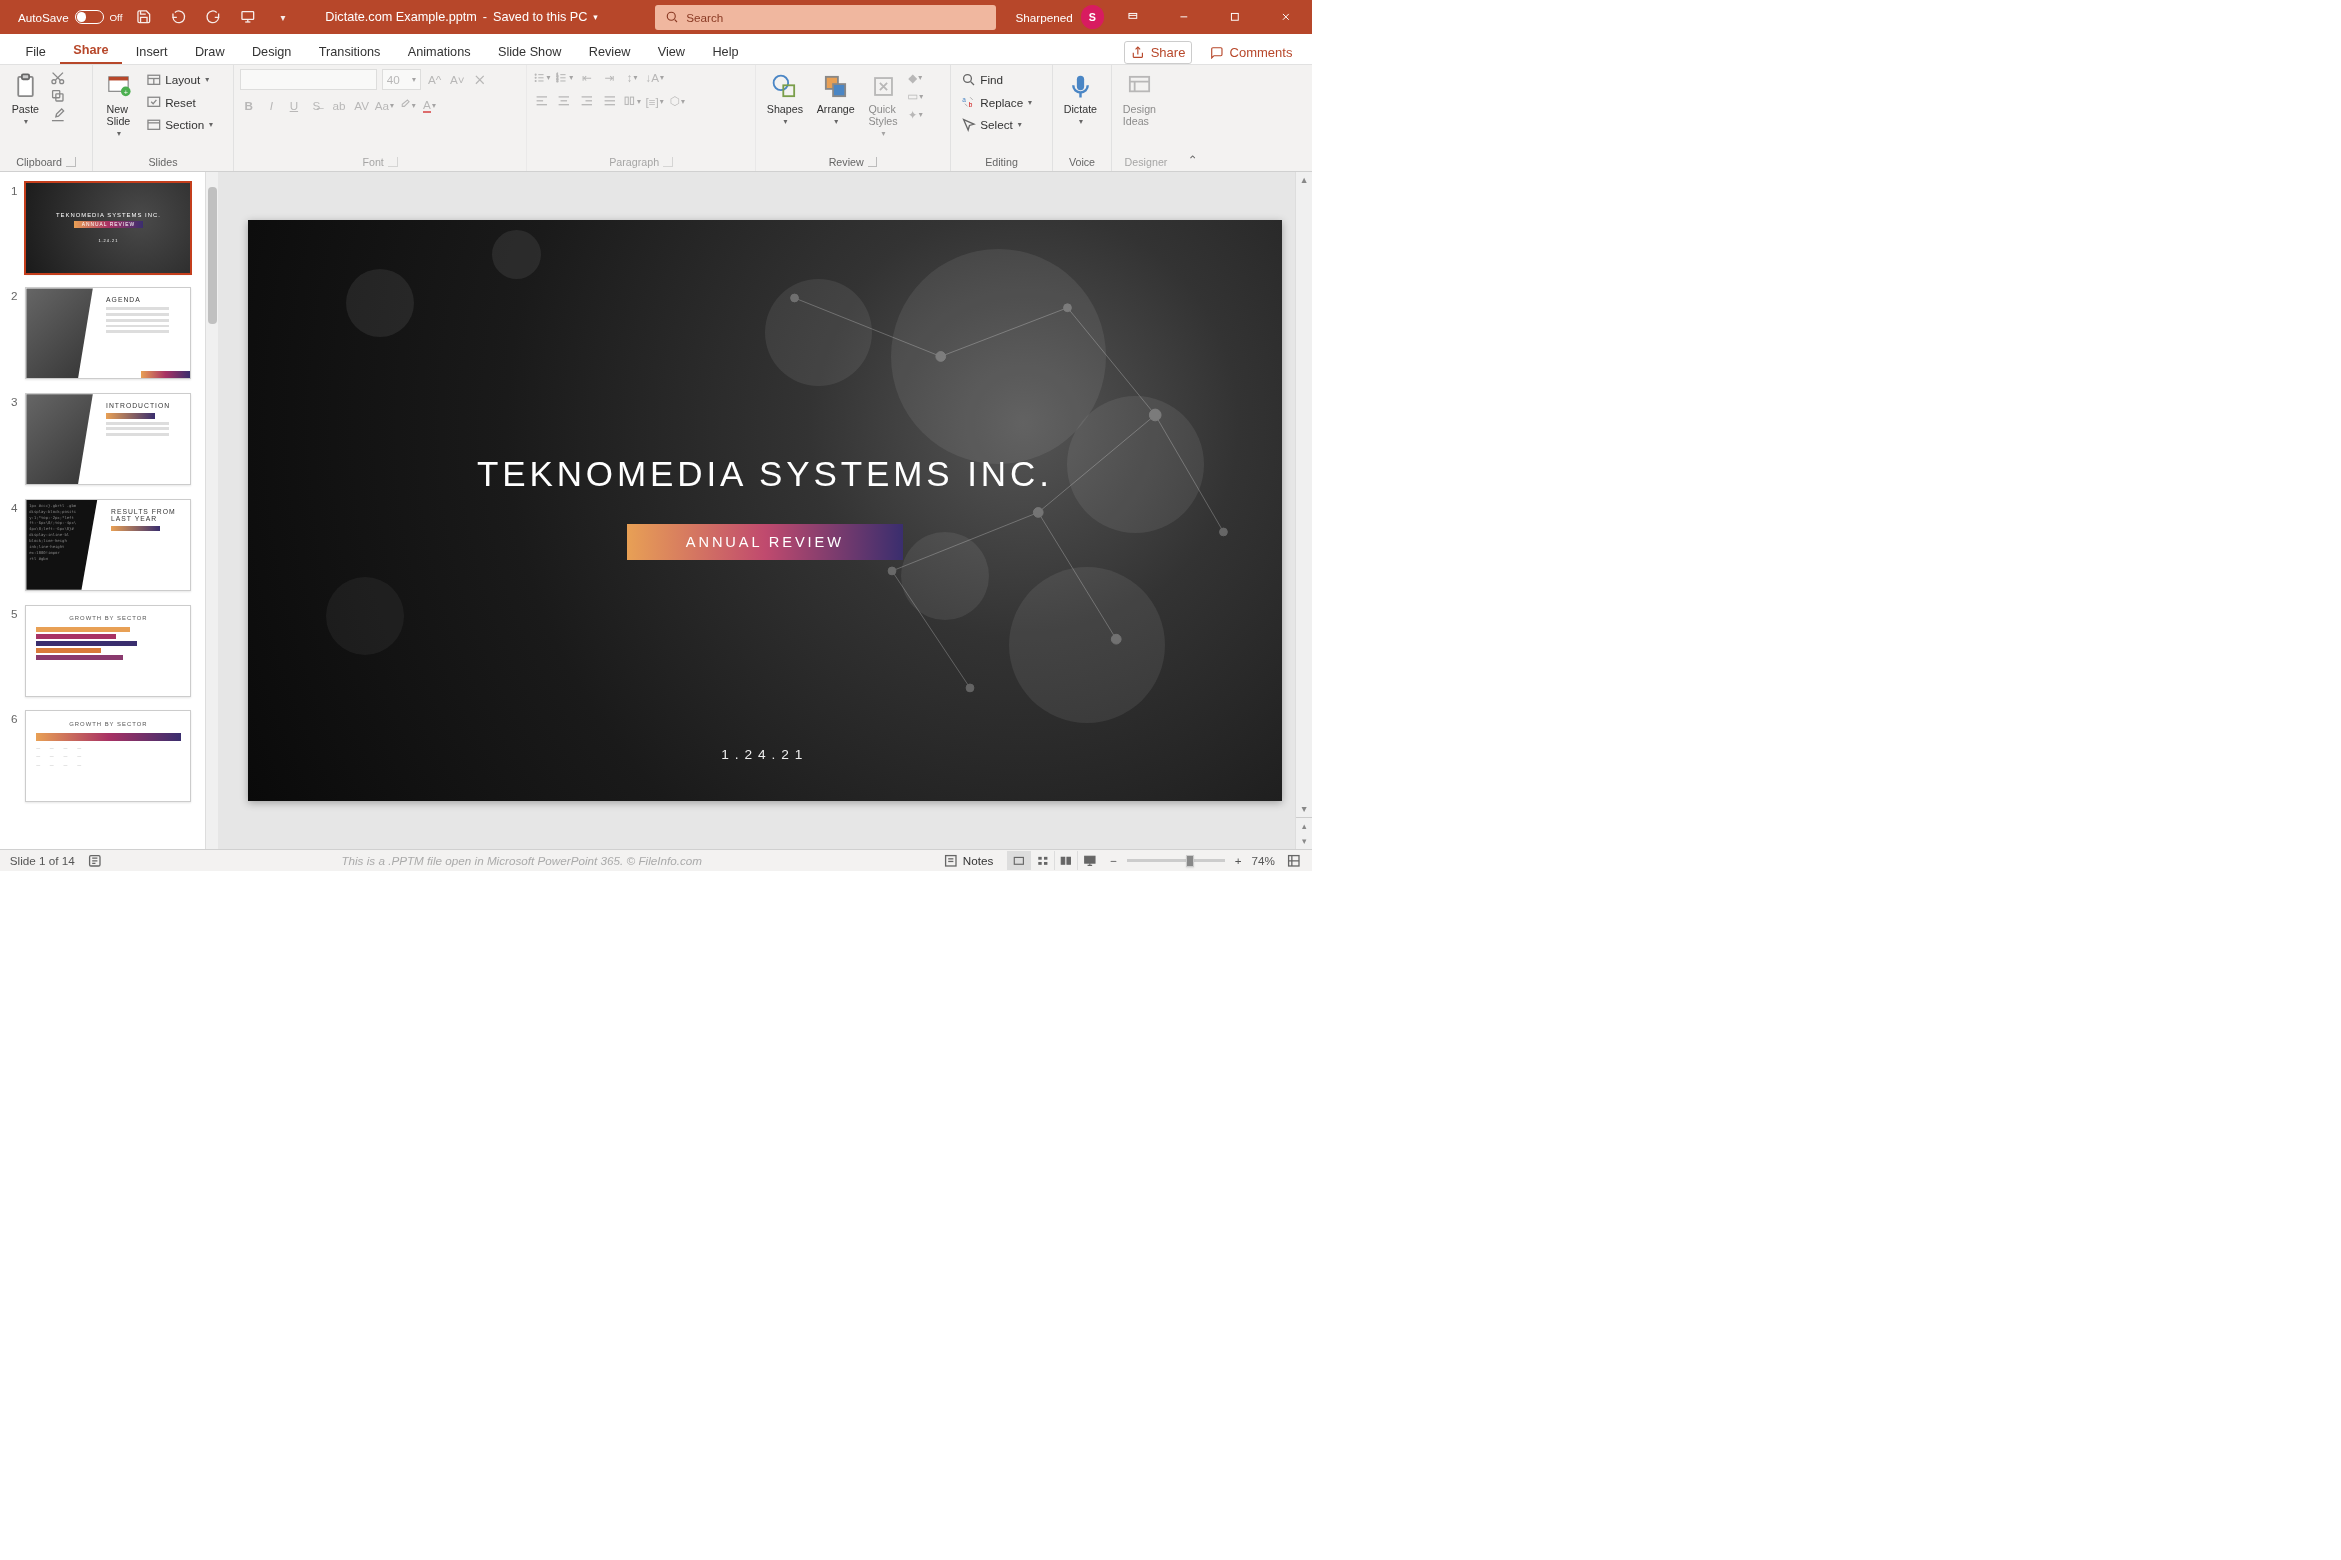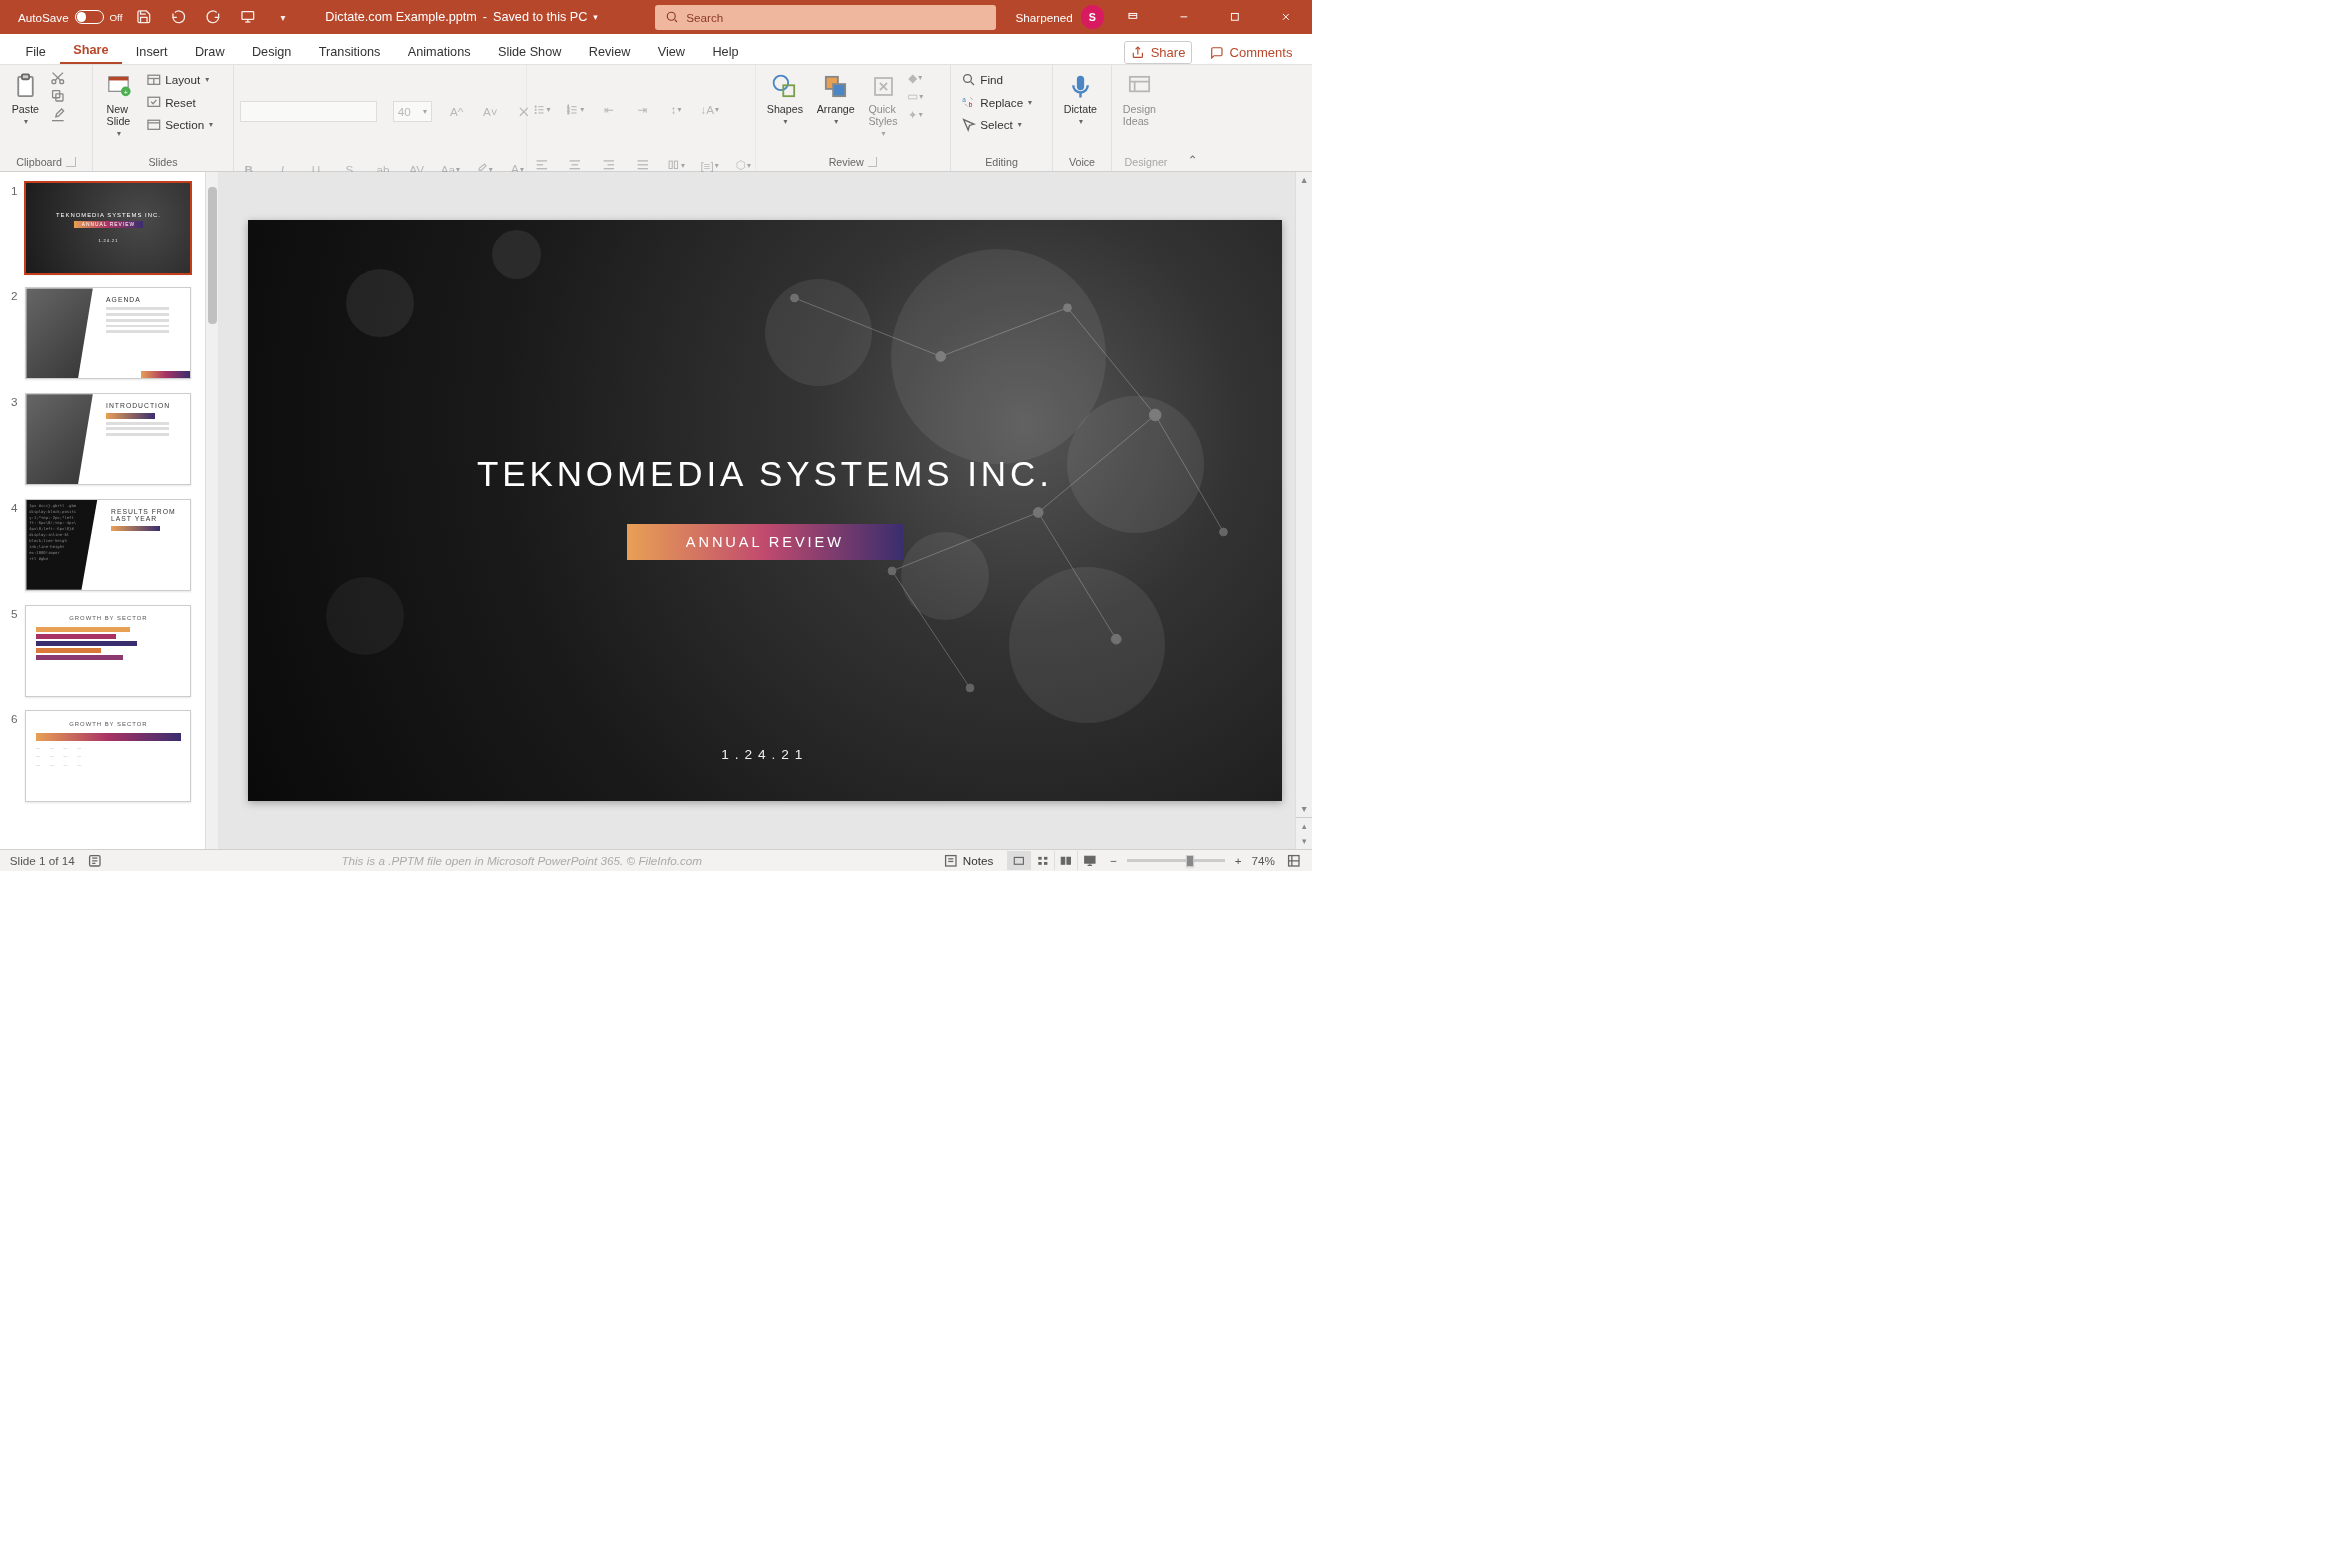--- a/index.html
+++ b/index.html
@@ -34,21 +34,21 @@
 .ribbon { height: 107px; background: #f3f2f1; border-bottom: 1px solid #d0d0d0; display: flex; }
 .group { border-right: 1px solid #e1e1e1; display: flex; flex-direction: column; padding: 3.9px 5.9px 0; }
 .group-body { flex: 1; display: flex; align-items: flex-start; gap: 3.9px; }
 .group-label { font-size: 10.7px; color: #666; text-align: center; padding: 2px 0 2.9px; display: flex; justify-content: center; align-items: center; gap: 3.9px; }
 .dlg { width: 9.8px; height: 9.8px; border: 1px solid #999; border-top: none; border-left: none; position: relative; opacity: .6; }
 .bigbtn { display: flex; flex-direction: column; align-items: center; padding: 2.9px 4.9px; font-size: 10.7px; color: #333; gap: 2px; min-width: 39px; }
 .bigbtn svg { width: 29px; height: 29px; }
 .smbtn { display: flex; align-items: center; gap: 3.9px; font-size: 11.7px; color: #333; padding: 2px 3.9px; height: 21.5px; }
 .smbtn svg { width: 15.6px; height: 15.6px; }
 .col { display: flex; flex-direction: column; gap: 1px; }
-.row { display: flex; gap: 16px; align-items: center; margin-top: 32px; }
+.row { display: flex; gap: 5px; align-items: center; }
 .fontbox { width: 137px; height: 21.5px; border: 1px solid #ccc; background: #fff; }
 .sizebox { width: 39px; height: 21.5px; border: 1px solid #ccc; background: #fff; display: flex; align-items: center; padding: 0 3.9px; font-size: 11.7px; color: #888; }
 .ico16 { width: 17.6px; height: 17.6px; display: flex; align-items: center; justify-content: center; color: #888; }
 .ico16 svg { width: 15.6px; height: 15.6px; }
 .disabled { opacity: .55; }
 .dd { font-size: 7.8px; color: #666; margin-left: 1px; }
 .collapse-btn { align-self: flex-end; padding: 3.9px 7.8px; color: #666; }
 
 
 .main { display: flex; height: 677px; background: #e6e6e6; position: relative; }

